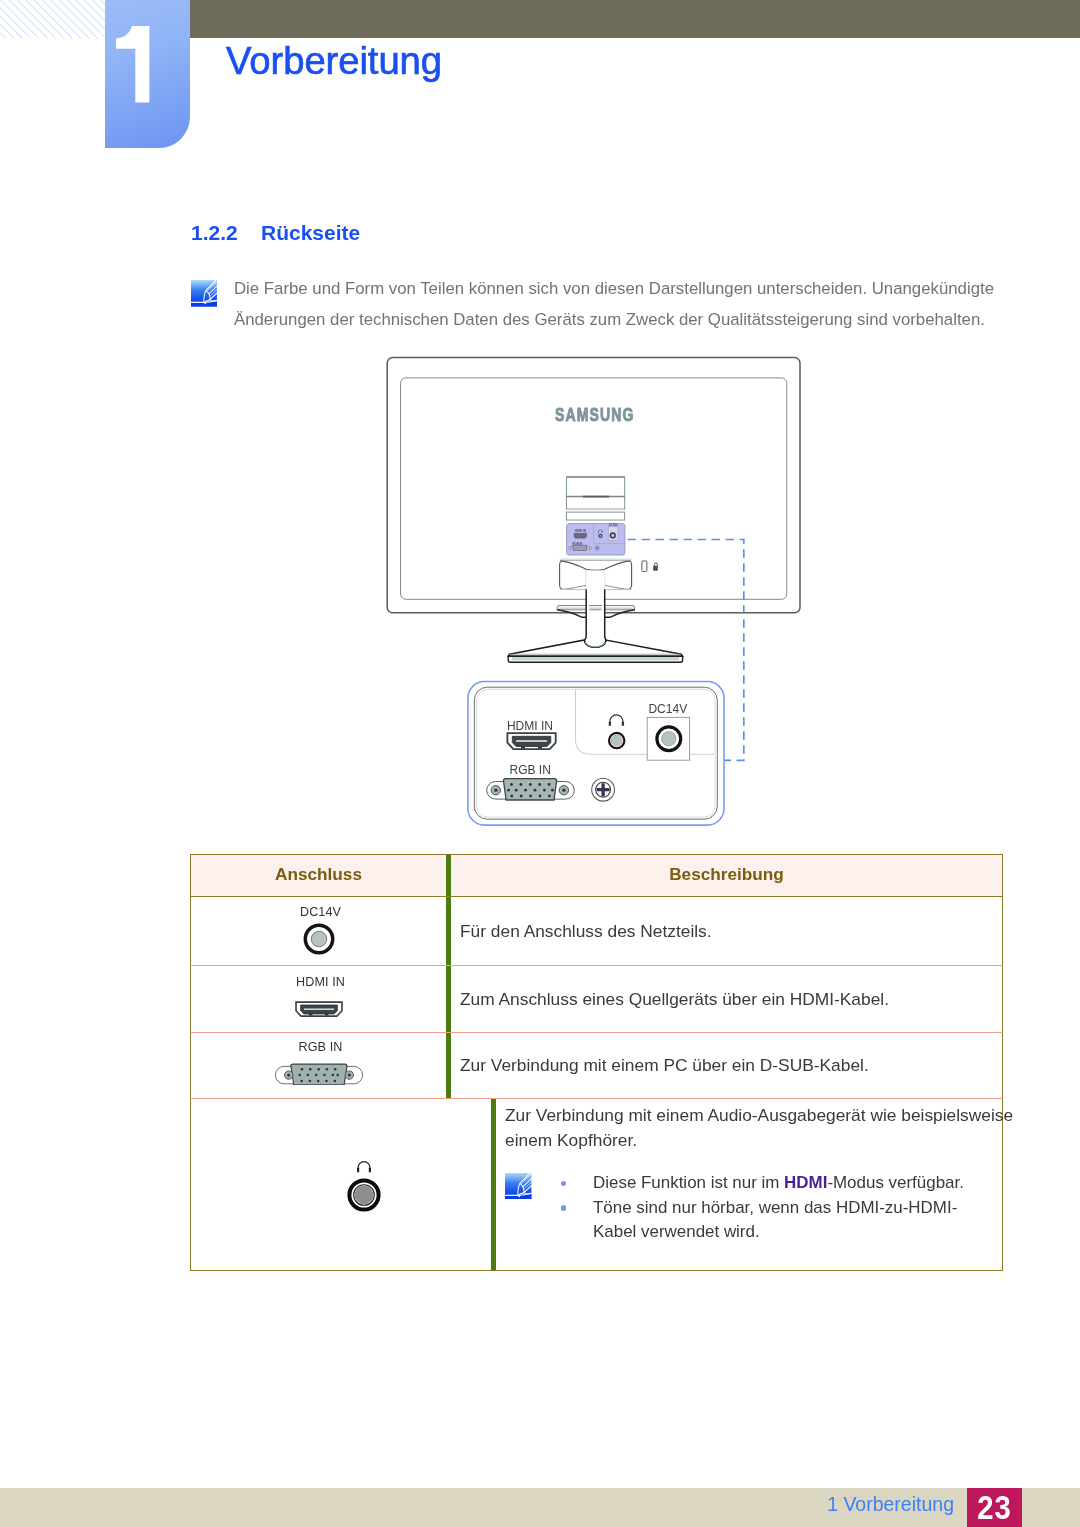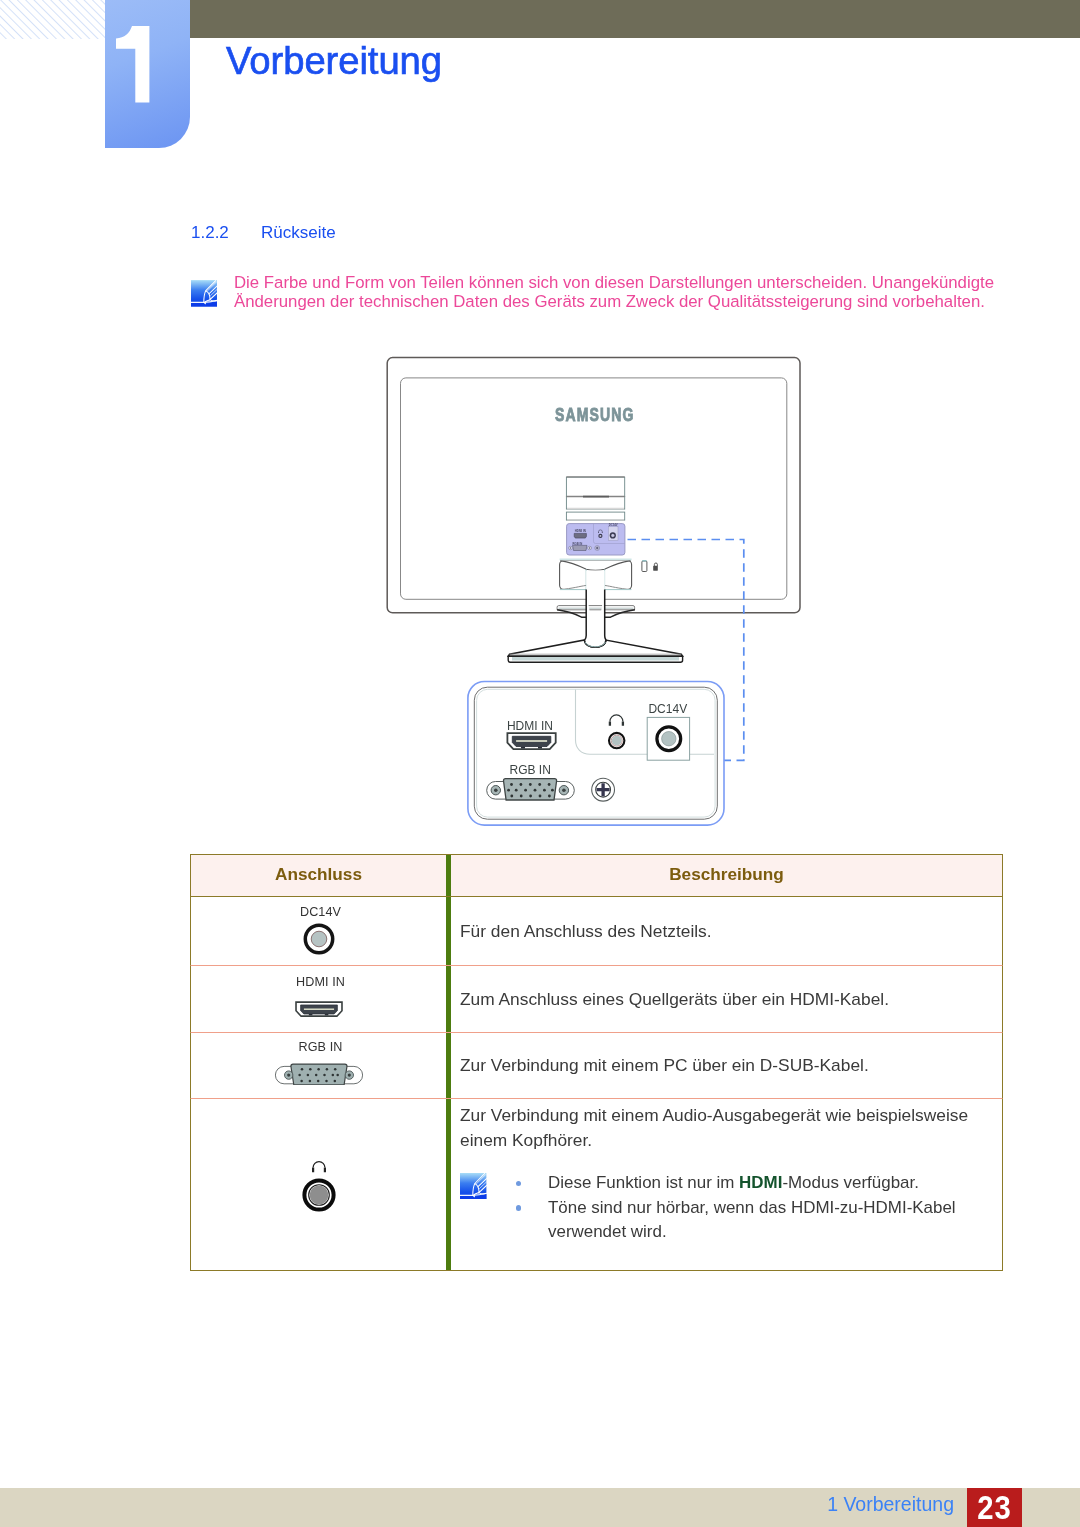--- a/index.html
+++ b/index.html
@@ -14,28 +14,28 @@
   #chaptertab{position:absolute;left:105px;top:0;width:85px;height:148px;
       background:linear-gradient(160deg,#9cbcf7 0%,#8fb3f6 38%,#6b94f2 100%);
       border-bottom-right-radius:31px;}
   #chapternum{position:absolute;left:105px;top:0;width:85px;height:148px;}
   #chapternum svg{position:absolute;left:0;top:0;}
   #chaptertitle{position:absolute;left:226px;top:46px;font-size:38.3px;color:#1a4ff0;
       line-height:30px;letter-spacing:-0.1px;
       -webkit-text-stroke:0.65px #1a4ff0;}
 
   
-  #sectionhead{position:absolute;left:191px;top:224px;font-size:17px;font-weight:normal;
+  #sectionhead{position:absolute;left:191px;top:224px;font-size:21px;font-weight:bold;
       color:#1a4ff0;letter-spacing:0px;line-height:17px;}
   #sectionhead .num{display:inline-block;width:70px;}
 
   
   #noteblock{position:absolute;left:190px;top:277px;width:820px;}
   #noteblock .txt{position:absolute;left:44px;top:-4px;width:768px;font-size:16.8px;
-      color:#ec4899;line-height:19px;}
+      color:#737373;line-height:31px;}
   .noteicon{position:absolute;left:0.5px;top:3px;width:26.4px;height:26.6px;}
 
   
   #monitor{position:absolute;left:380px;top:352px;width:460px;height:420px;}
 
   
   #callout{position:absolute;left:453px;top:669px;width:294px;height:172px;}
 
   
   #tblwrap{position:absolute;left:190px;top:854px;width:813px;}
@@ -46,21 +46,21 @@
   .trow .c1{width:260px;box-sizing:border-box;border-right:5px solid #4d7c0f;
         position:relative;}
   .portcell .portlabel{position:absolute;left:0;width:259px;text-align:center;}
   .portcell .icn{position:absolute;left:50%;transform:translateX(-50%);}
   .trow .c2{flex:1;box-sizing:border-box;}
   .trow.thead .hd{color:#7c5c0e;font-size:17.2px;font-weight:bold;
         display:flex;align-items:center;justify-content:center;line-height:14px;padding-bottom:3px;}
   .trow.r1{height:69px;}
   .trow.r2{height:67px;}
   .trow.r3{height:66px;}
-  .trow.r4{height:172.5px;border-bottom:1px solid #8c7a28;}
+  .trow.r4{height:172.5px;border-bottom:1px solid #8c7a28;padding-left:45px;}
   .desc{font-size:17.35px;color:#3a3a3a;line-height:28px;
         display:flex;align-items:center;padding-left:9px;}
   .lastdesc{display:block;padding:0;position:relative;}
   .lastdesc .dtop{position:absolute;left:9px;top:4px;width:532px;line-height:25.9px;font-size:17.35px;}
   .portlabel{font-size:12.6px;color:#333;letter-spacing:0.1px;line-height:13px;}
   .r1 .portlabel{top:9px;}
   .r1 .icn{top:25px;}
   .r2 .portlabel{top:10px;}
   .r2 .icn{top:33px;}
   .r3 .portlabel{top:8.5px;}
@@ -74,25 +74,25 @@
         color:#3a3a3a;}
   .bullets li+li{margin-top:1px;}
   .bullets li:before{content:"";position:absolute;left:9.5px;top:9.5px;width:5.5px;height:5.5px;
         border-radius:50%;background:#6f9adf;}
   .hilite{color:#cc3d11;font-weight:bold;}
 
   
   #footbar{position:absolute;left:0;top:1488px;width:1080px;height:39px;background:#dbd6c2;}
   #foottext{position:absolute;left:0;top:1485px;width:954px;height:39px;
       line-height:39px;font-size:19.5px;color:#3b82f6;text-align:right;}
-  #pagenum{position:absolute;left:967px;top:1488px;width:55px;height:39px;background:#b91c1c;}
+  #pagenum{position:absolute;left:967px;top:1488px;width:55px;height:39px;background:#be185d;}
   #pagenum span{display:block;color:#fff;font-size:34px;font-weight:bold;line-height:39px;
       text-align:center;transform:scaleX(0.86);letter-spacing:1px;}
 
-  .hilite{color:#14532d;font-weight:bold;}
+  .hilite{color:#4c1d95;font-weight:bold;}
 
 
 </style>
 </head>
 <body>
 
 <div class="page">
 
   <svg id="hatch" viewBox="0 0 106 39" width="106" height="39">
     <defs>

